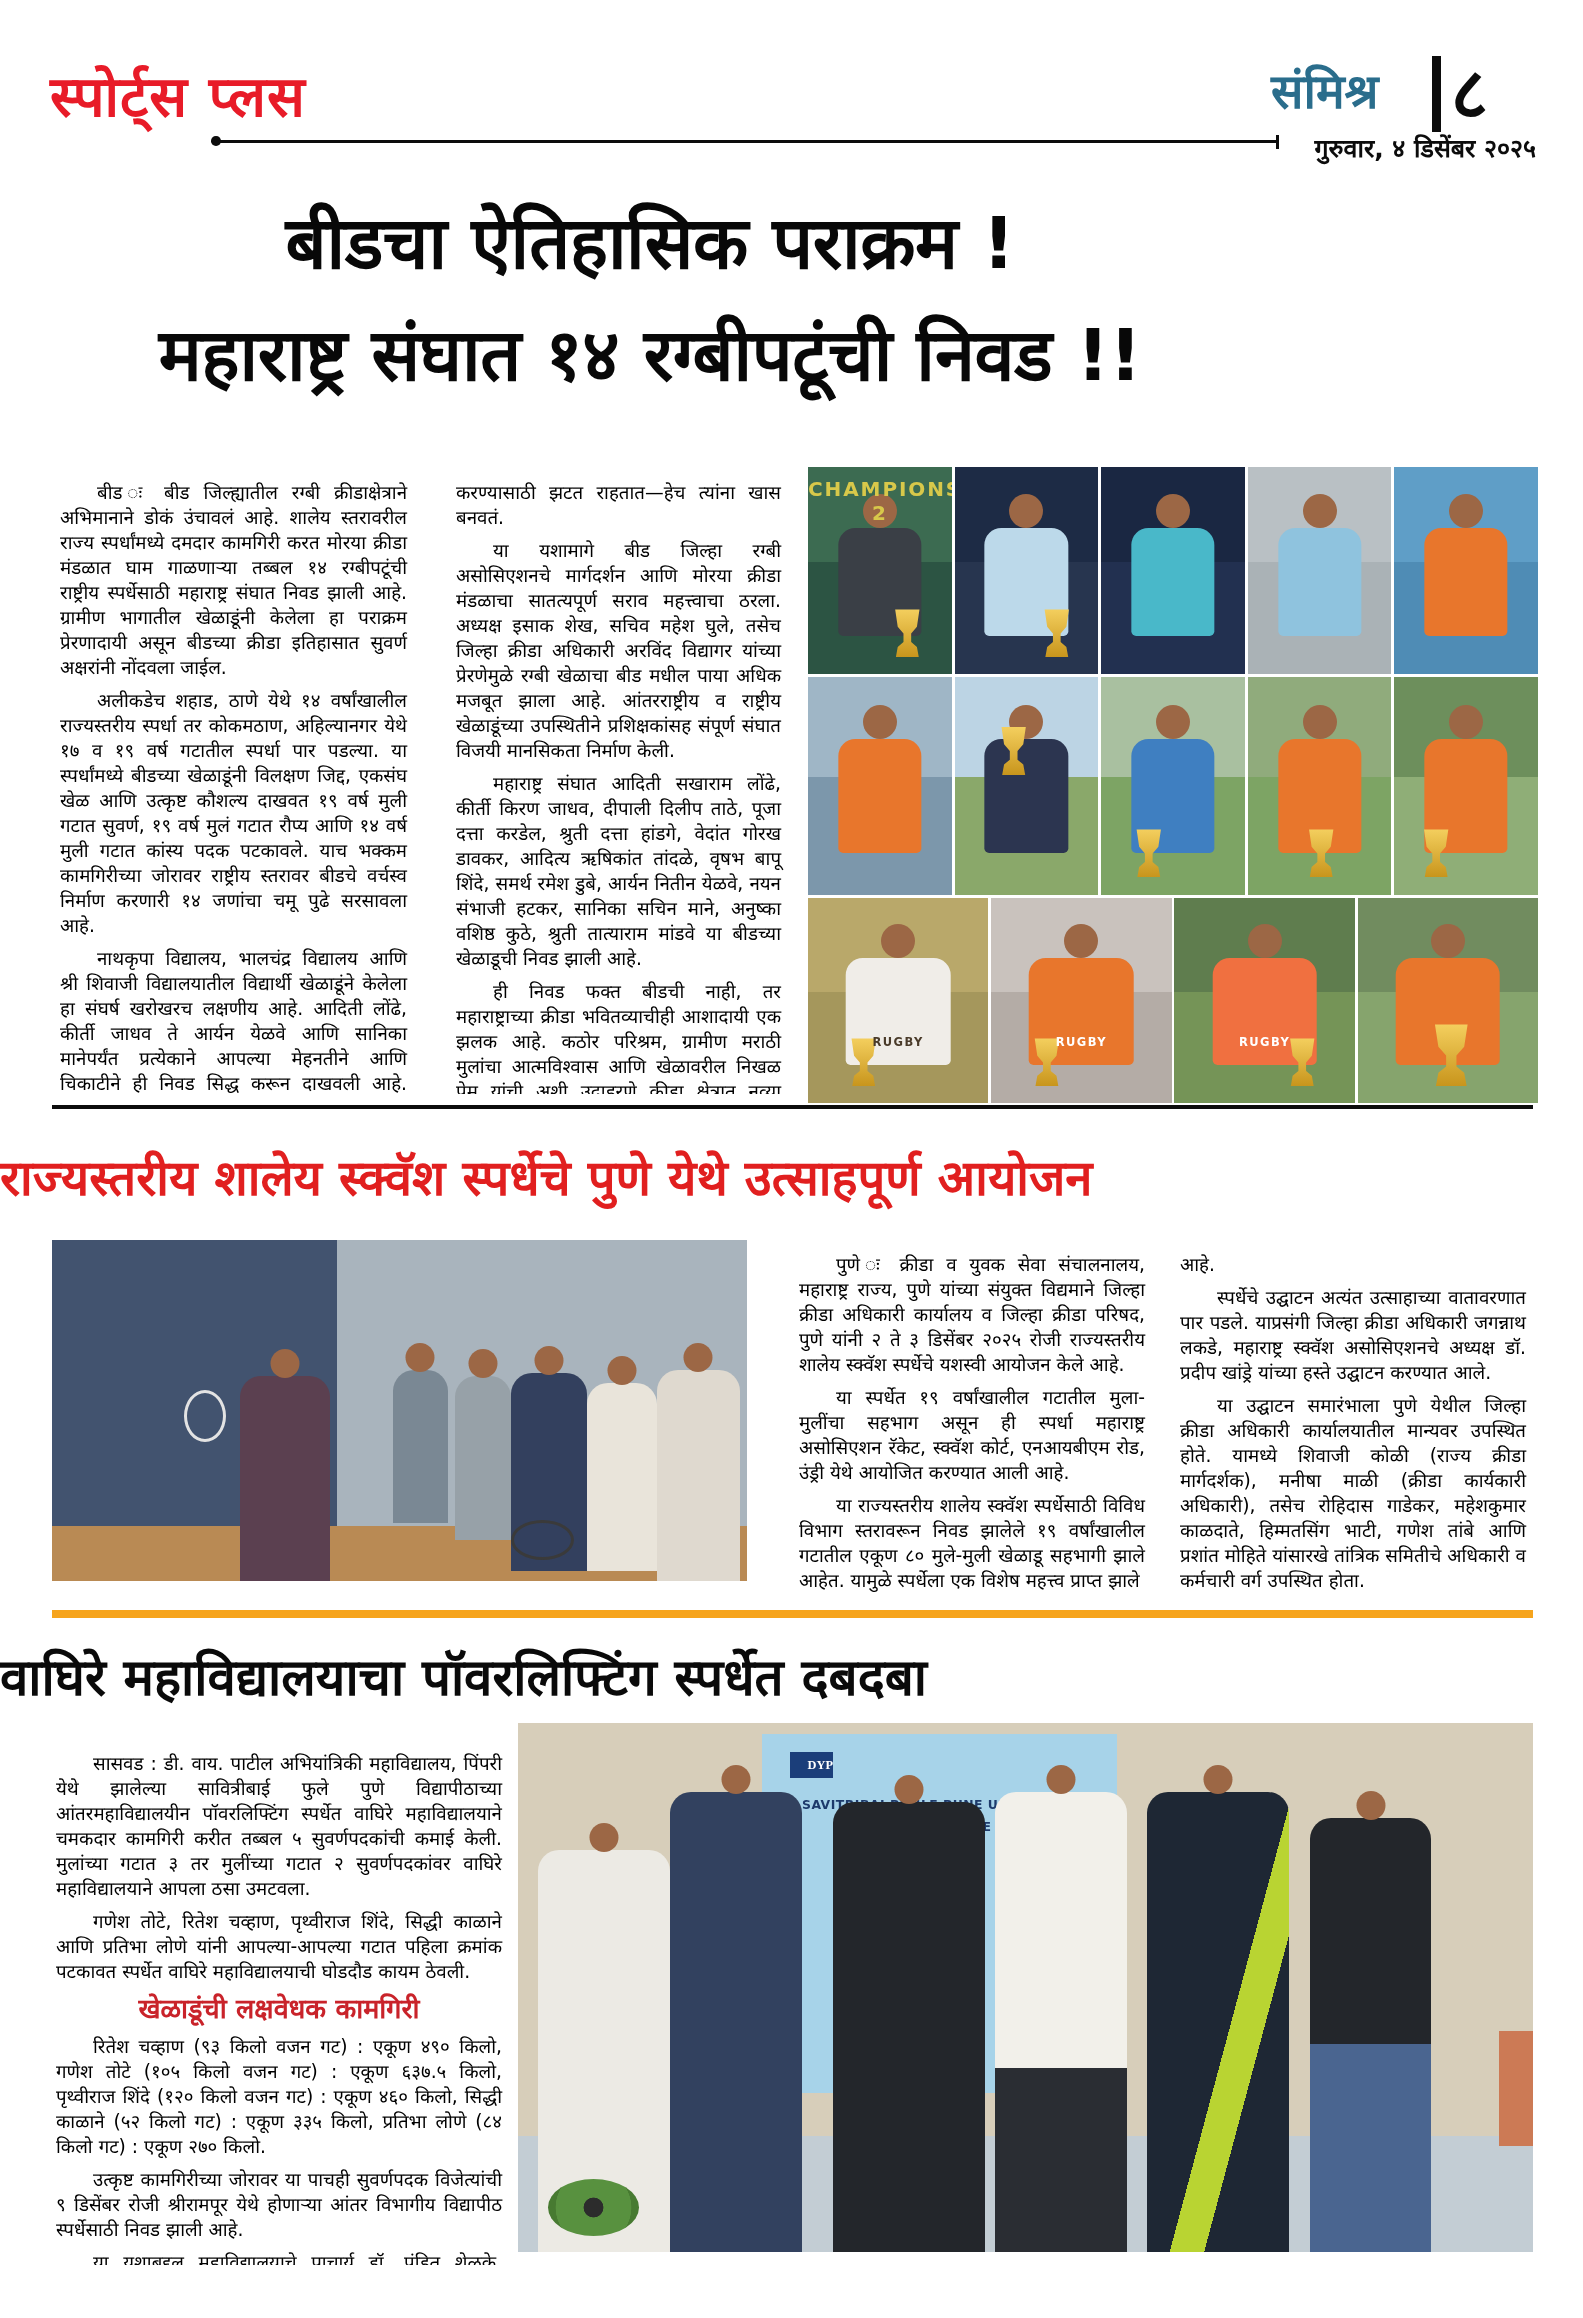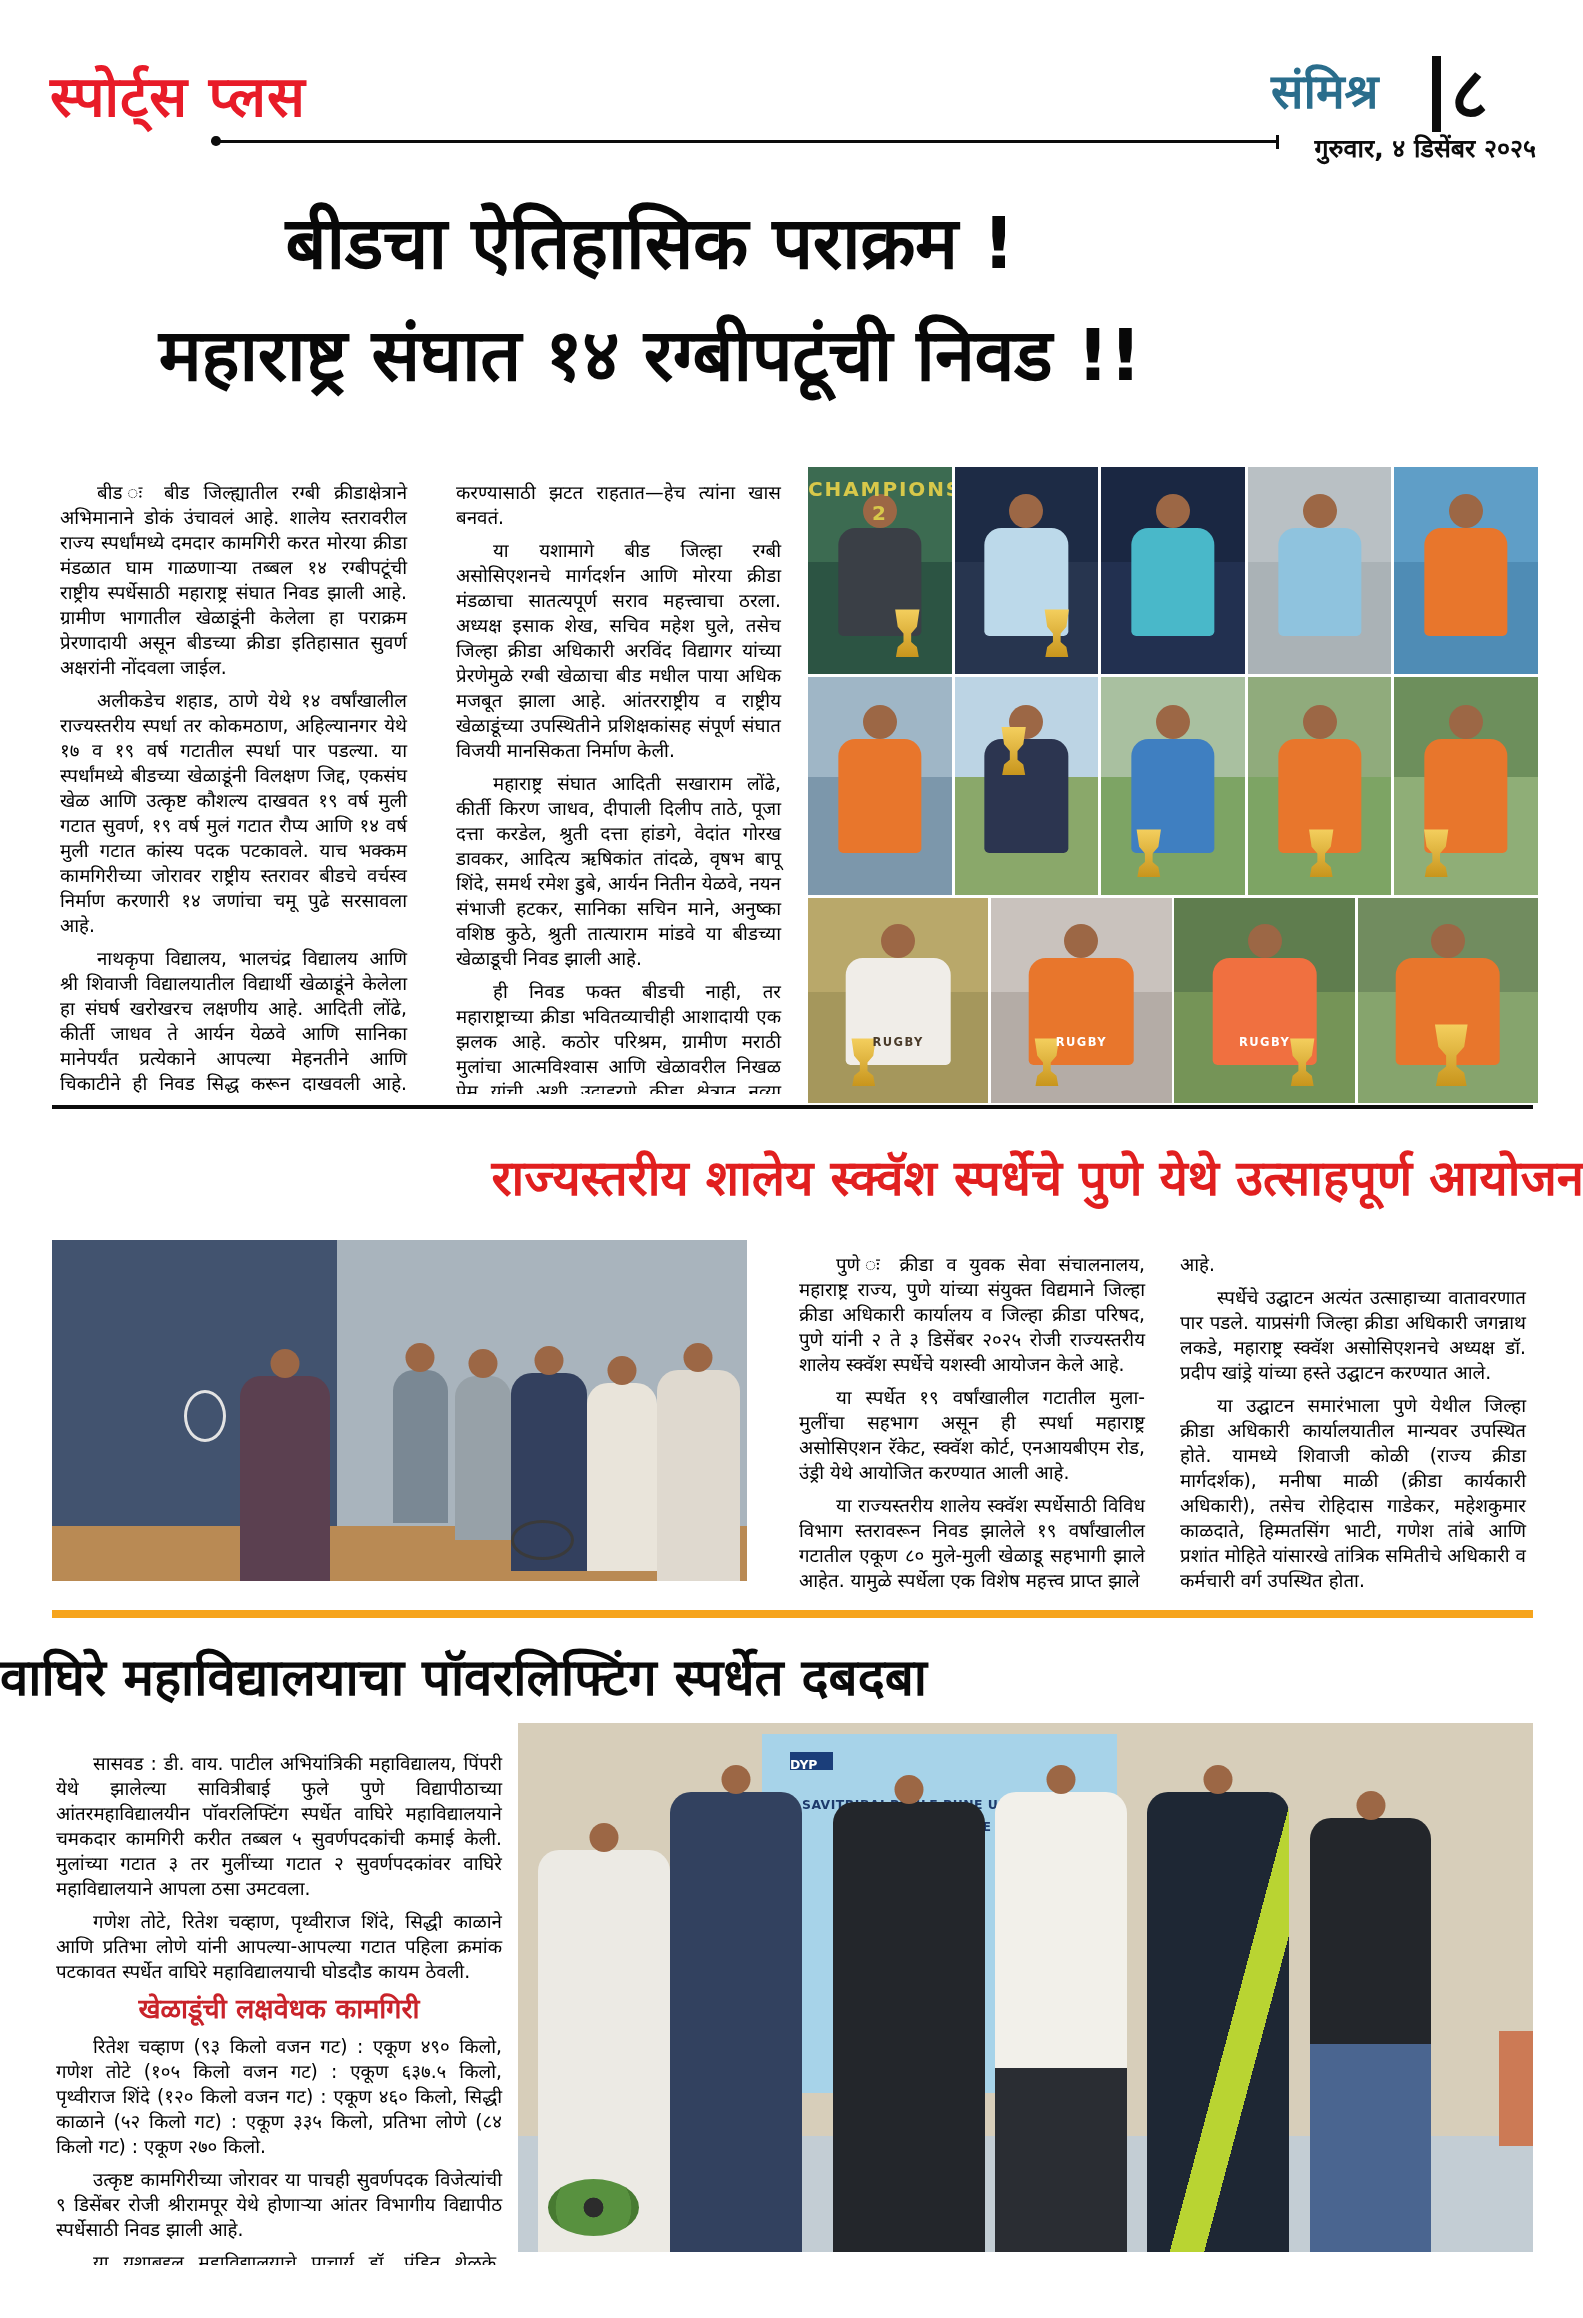--- a/index.html
+++ b/index.html
@@ -12,21 +12,21 @@
   .sec-bar{left:1432px;top:56px;width:8.6px;height:76px;background:#0c0c0c;}
   .page-num{left:1451px;top:42px;font-size:71px;font-weight:700;color:#0c0c0c;}
   .edition-date{right:48px;top:130px;font-size:25px;font-weight:700;color:#0c0c0c;}
   .head-rule{left:218px;top:140px;width:1059px;height:2.9px;background:#0c0c0c;}
   .head-rule-dot{left:211px;top:136px;width:9.6px;height:9.6px;border-radius:50%;background:#0c0c0c;}
   .head-rule-cap{left:1276px;top:135px;width:3.4px;height:14.4px;background:#0c0c0c;}
   
   .h1line{left:0;width:1300px;text-align:center;font-weight:800;color:#080808;
           font-size:72px;line-height:108px;letter-spacing:-0.5px;}
   .h1a{top:189px;} .h1b{top:301px;}
-  .h2red{left:0;width:1584px;text-align:right;font-weight:800;color:#e11f1f;font-size:49px;top:1143px;}
+  .h2red{left:0;width:1584px;text-align:left;font-weight:800;color:#e11f1f;font-size:49px;top:1143px;}
   .h3black{left:0;width:1584px;text-align:left;font-weight:800;color:#0a0a0a;font-size:51px;top:1640px;}
   
   .col{font-size:18.7px;line-height:25px;text-align:justify;overflow:hidden;}
   .col p{margin:8px;text-indent:37px;}
   .col p.noind{text-indent:0;}
   .c1{left:52px;top:472px;width:363px;height:622px;}
   .c2{left:448px;top:472px;width:341px;height:622px;}
   .sq1{left:791px;top:1244px;width:362px;height:349px;}
   .sq2{left:1172px;top:1244px;width:362px;height:349px;}
   .plcol{left:48px;top:1743px;width:462px;height:522px;}
@@ -58,22 +58,22 @@
   .fig{position:absolute;border-radius:21px 21px 0 0;background:var(--s);}
   .fig::before{content:"";position:absolute;top:-27px;left:50%;transform:translateX(-50%);
                width:29px;height:29px;border-radius:50%;background:#9c6745;}
   .racket{position:absolute;border:3.4px solid #e3e3e3;border-radius:50%;background:transparent;}
   
   .plphoto{left:518px;top:1723px;width:1015px;height:529px;overflow:hidden;
            background:linear-gradient(#d7ceba 0 78%,#c3cdd4 78%);}
   .banner{position:absolute;left:24%;top:2%;width:35%;height:68%;background:#a7d3e9;
           text-align:center;padding-top:57px;box-sizing:border-box;}
   .banner .bl{display:block;font-size:12.4px;font-weight:700;color:#1d3a6b;margin-top:6.7px;letter-spacing:0.5px;}
-  .dyp{position:absolute;left:8%;top:5%;width:43px;height:18px;background:#1b3e7a;color:#fff;
-       font-size:12.4px;font-weight:800;text-align:left;line-height:26px;}
+  .dyp{position:absolute;left:8%;top:5%;width:43px;height:26px;background:#1b3e7a;color:#fff;
+       font-size:12.4px;font-weight:800;text-align:right;line-height:26px;font-family:Liberation Serif, serif;}
   .plate{position:absolute;left:3%;bottom:3%;width:91px;height:57px;border-radius:50%;
          background:radial-gradient(circle at 50% 50%,#2c2c2c 0 18%,#58913f 19% 70%,#477a31 71%);}
   .chair{position:absolute;right:0;bottom:20%;width:34px;height:115px;background:#cc7a55;}
 </style>
 </head>
 <body>
 
 <div id="page">
 
   <div class="abs logo">स्पोर्ट्स प्लस</div>

